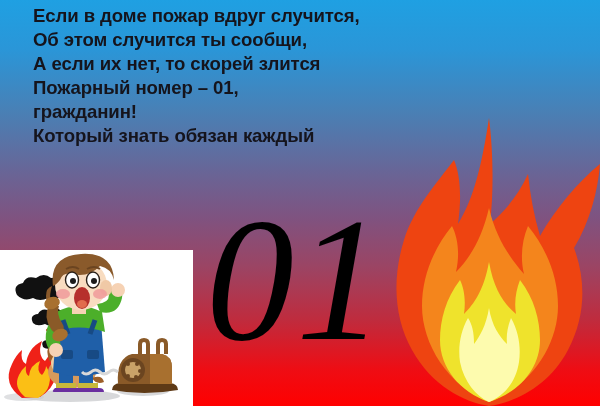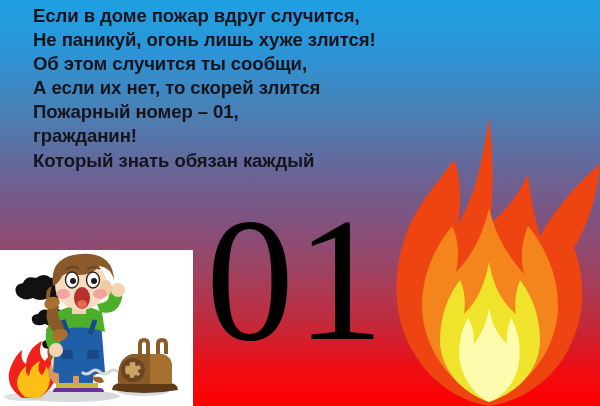--- a/index.html
+++ b/index.html
@@ -41,20 +41,21 @@
   
   #bignum{
     position:absolute;
     left:206px;top:192px;
     font-family:"Liberation Serif", serif;
     font-size:176px;
     line-height:176px;
     color:#000000;
     letter-spacing:2px;
     font-weight:normal;
+    font-style:italic;
   }
 
   
   #photo-panel{
     position:absolute;
     left:0px;top:250px;
     width:193px;height:156px;
     background:#ffffff;
     overflow:hidden;
   }
@@ -68,21 +69,20 @@
   }
   #flame svg{display:block;}
 </style>
 </head>
 <body>
 
 <div id="poster">
 
   <div id="poem">
     <span class="ln">Если в доме пожар вдруг случится,</span>
-    <span class="ln">Не паникуй, огонь лишь хуже злится!</span>
     <span class="ln">Об этом случится ты сообщи,</span>
     <span class="ln">А если их нет, то скорей злится</span>
     <span class="ln">Пожарный номер – 01,</span>
     <span class="ln">гражданин!</span>
     <span class="ln">Который знать обязан каждый</span>
   </div>
 
   <div id="bignum">01</div>
 
   <div id="photo-panel">

